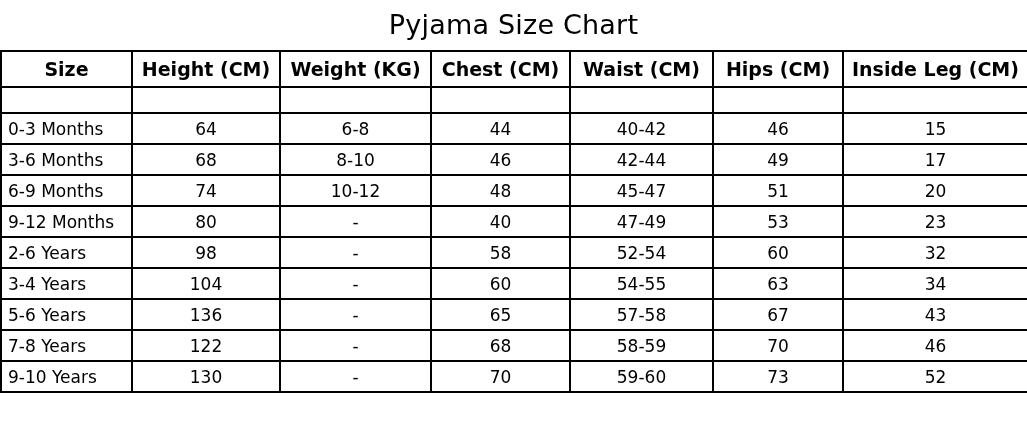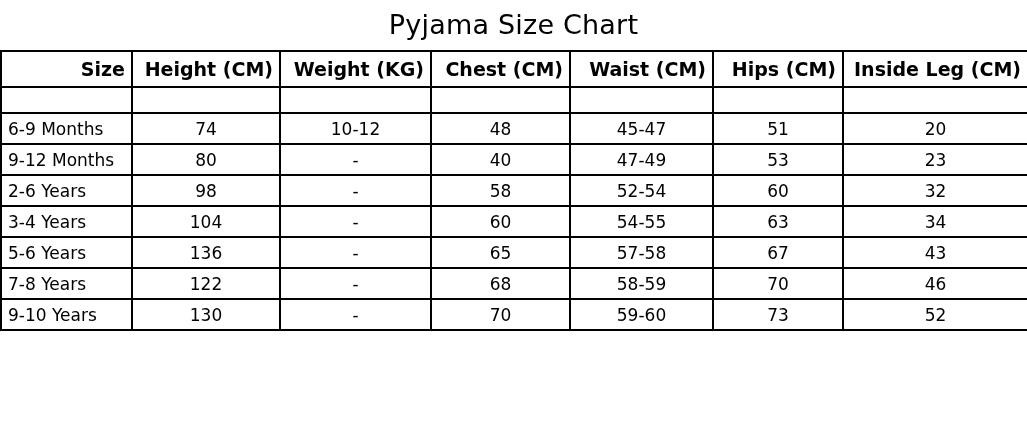--- a/index.html
+++ b/index.html
@@ -48,21 +48,21 @@
     color: #000000;
     padding: 0 6px;
     height: 31px;
     box-sizing: border-box;
     overflow: hidden;
     white-space: nowrap;
   }
   table.size-table thead th {
     font-weight: bold;
     font-size: 19px;
-    text-align: right;
+    text-align: center;
     height: 36px;
   }
   table.size-table tbody td {
     text-align: center;
     font-weight: normal;
   }
   table.size-table tbody td.label {
     text-align: left;
     font-weight: normal;
   }
@@ -103,21 +103,39 @@
       <tr class="spacer-row">
         <td class="label"></td>
         <td></td>
         <td></td>
         <td></td>
         <td></td>
         <td></td>
         <td></td>
       </tr>
 
-
+      <tr>
+        <td class="label">0-3 Months</td>
+        <td>64</td>
+        <td>6-8</td>
+        <td>44</td>
+        <td>40-42</td>
+        <td>46</td>
+        <td>15</td>
+      </tr>
+
+      <tr>
+        <td class="label">3-6 Months</td>
+        <td>68</td>
+        <td>8-10</td>
+        <td>46</td>
+        <td>42-44</td>
+        <td>49</td>
+        <td>17</td>
+      </tr>
 
       <tr>
         <td class="label">6-9 Months</td>
         <td>74</td>
         <td>10-12</td>
         <td>48</td>
         <td>45-47</td>
         <td>51</td>
         <td>20</td>
       </tr>

